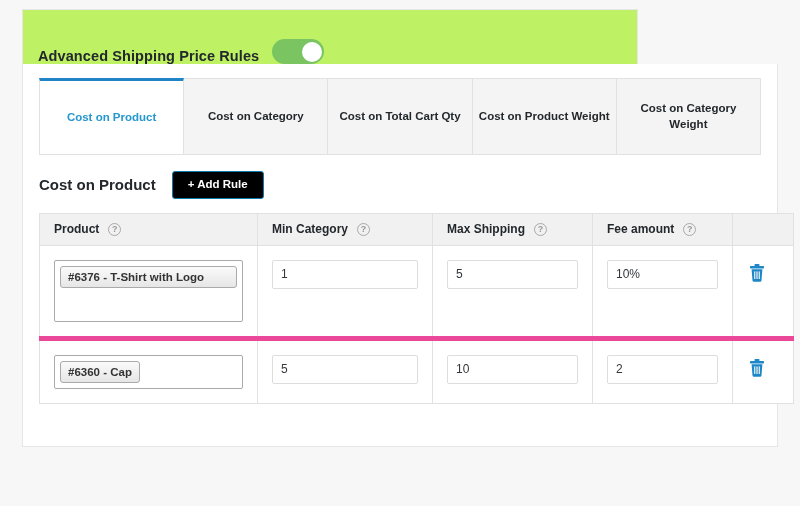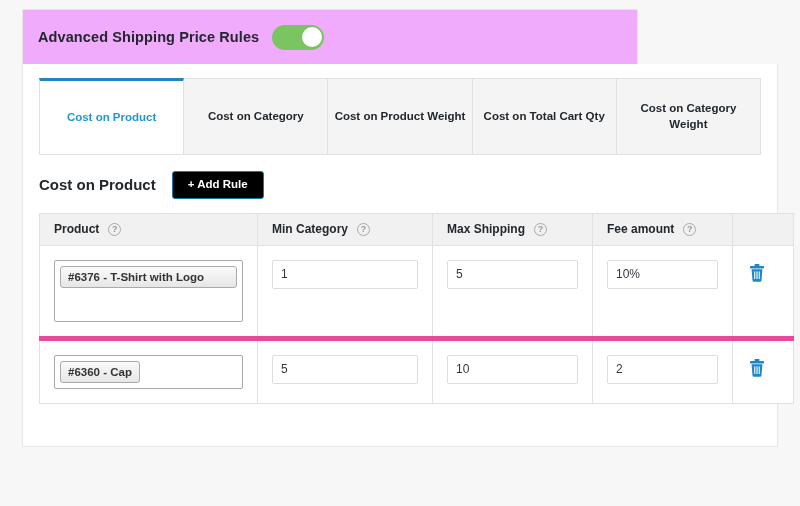--- a/index.html
+++ b/index.html
@@ -16,25 +16,25 @@
     position: relative;
     width: 800px; height: 506px;
     background: #f7f7f7;
   }
 
   
   .panel-header {
     position: absolute;
     left: 22px; top: 9px;
     width: 616px; height: 55px;
-    background: #f0abfc;
+    background: #bef264;
     border: 1px solid #e6e6e6;
     border-bottom: none;
     display: flex;
-    align-items: center;
+    align-items: flex-end;
     padding-left: 15px;
   }
   .panel-header-title {
     font-size: 14.5px;
     font-weight: bold;
     color: #23282d;
     letter-spacing: .1px;
   }
   .toggle {
     margin-left: 13px;
@@ -234,24 +234,24 @@
   <div class="panel-body">
 
     <div class="tabs">
       <div class="tab active">
         <span class="tab-label">Cost on Product</span>
       </div>
       <div class="tab">
         <span class="tab-label">Cost on Category</span>
       </div>
       <div class="tab">
+        <span class="tab-label">Cost on Total Cart Qty</span>
+      </div>
+      <div class="tab">
         <span class="tab-label">Cost on Product Weight</span>
-      </div>
-      <div class="tab">
-        <span class="tab-label">Cost on Total Cart Qty</span>
       </div>
       <div class="tab">
         <span class="tab-label">Cost on Category Weight</span>
       </div>
     </div>
 
     <div class="section-bar">
       <span class="section-title">Cost on Product</span>
       <button class="add-rule-btn">+ Add Rule</button>
     </div>

